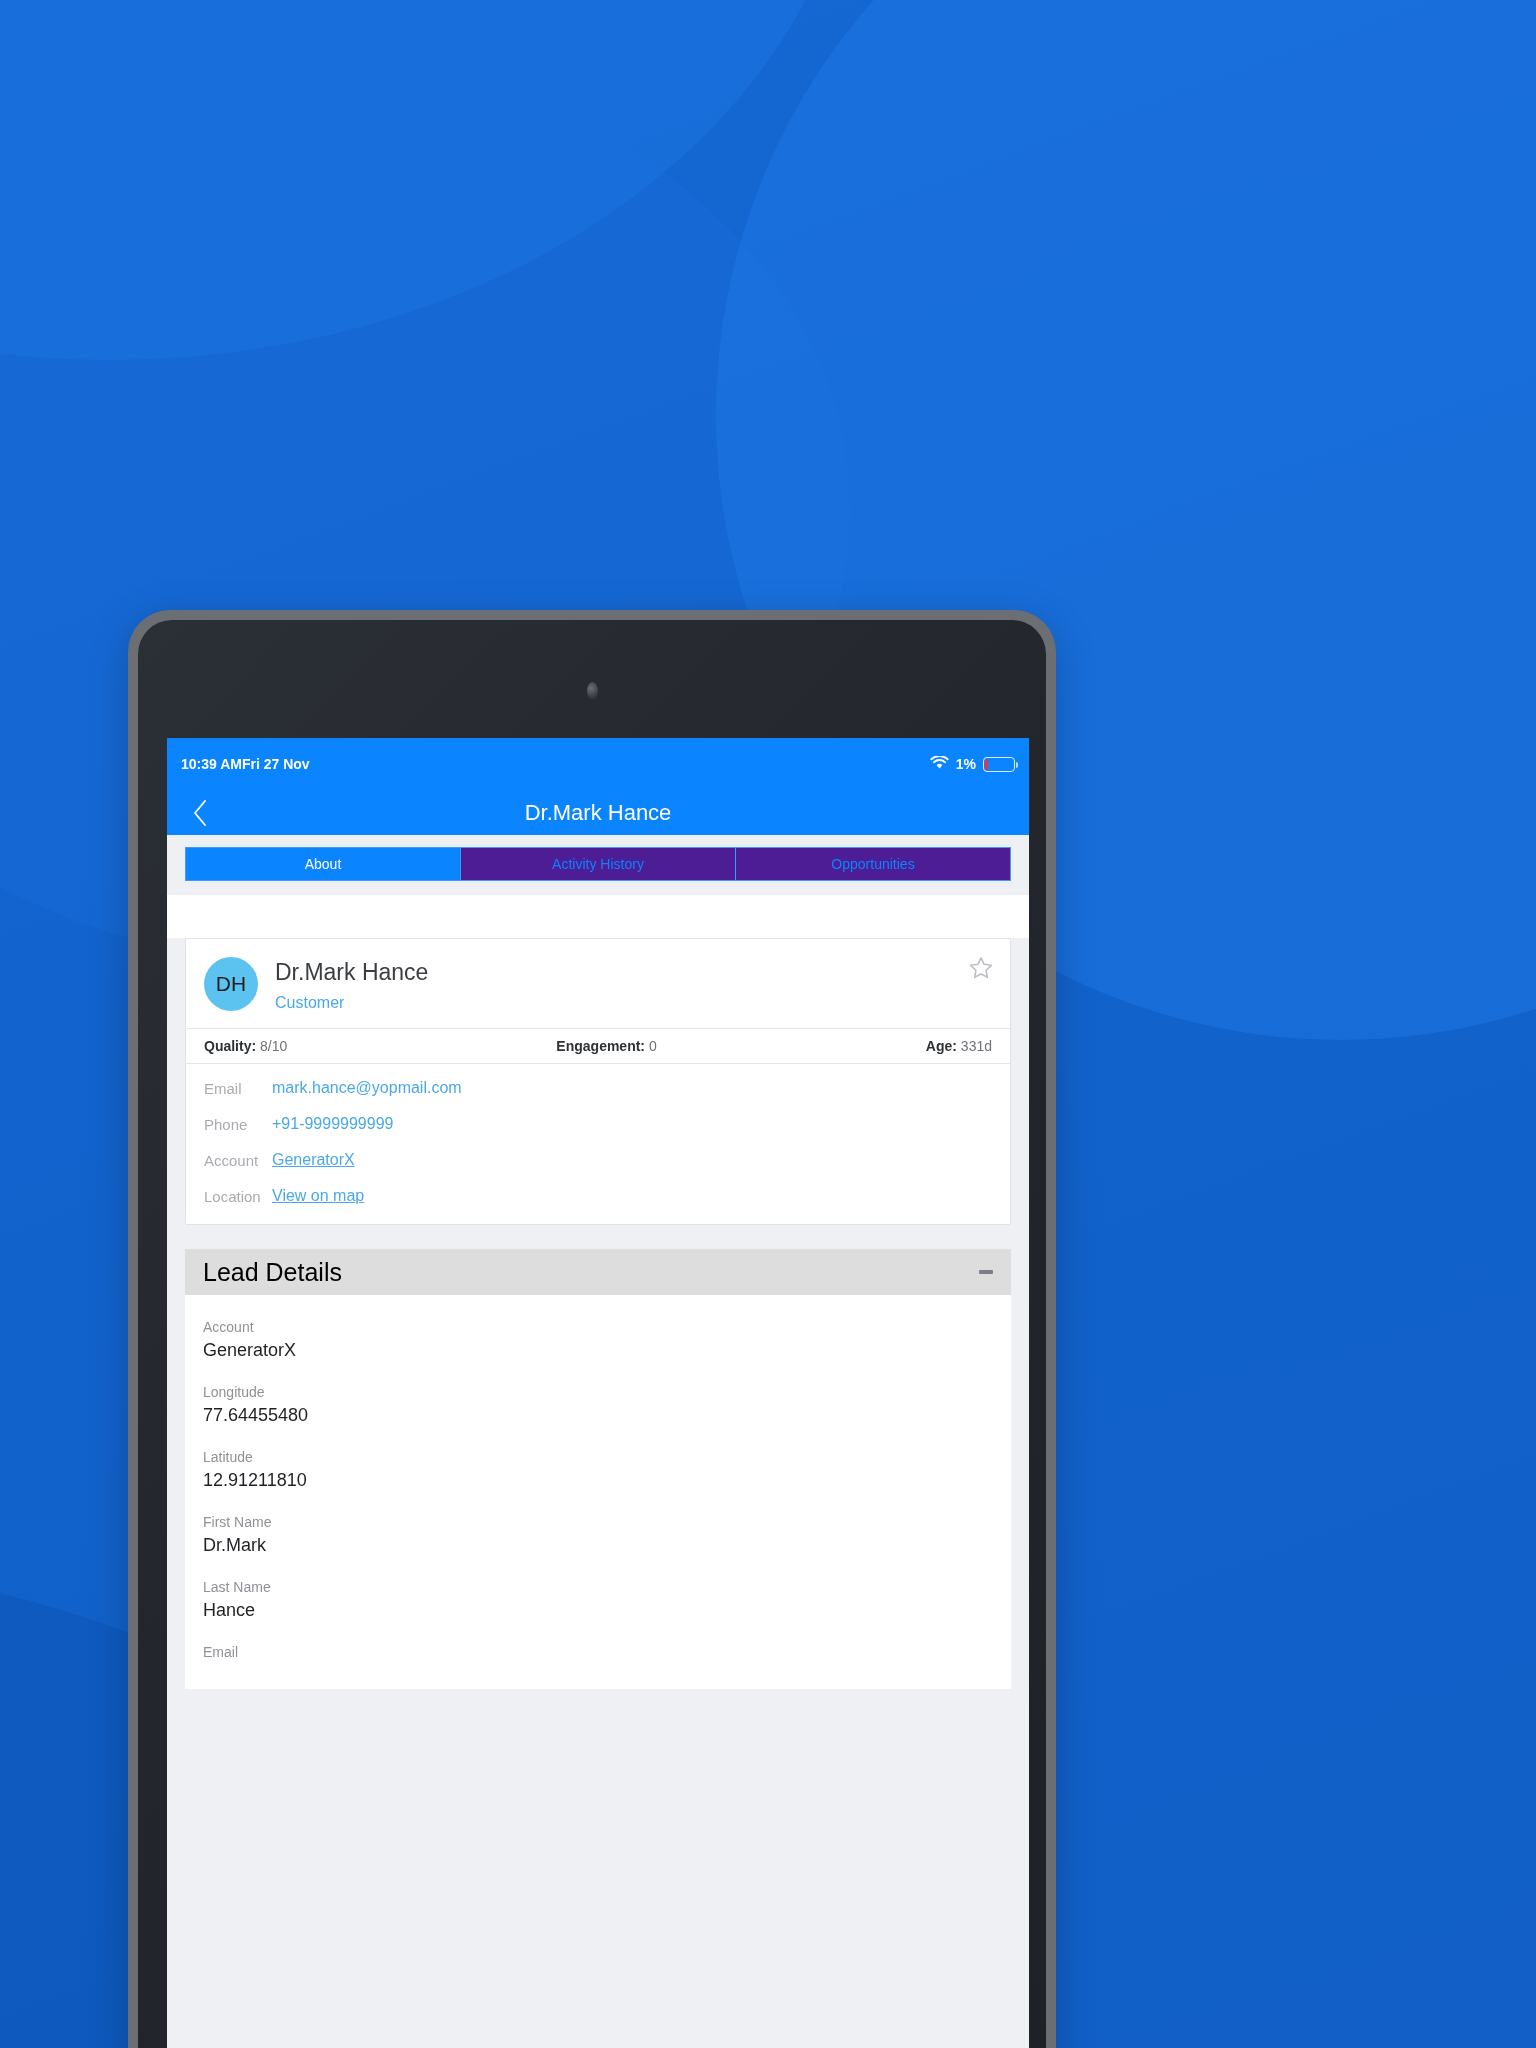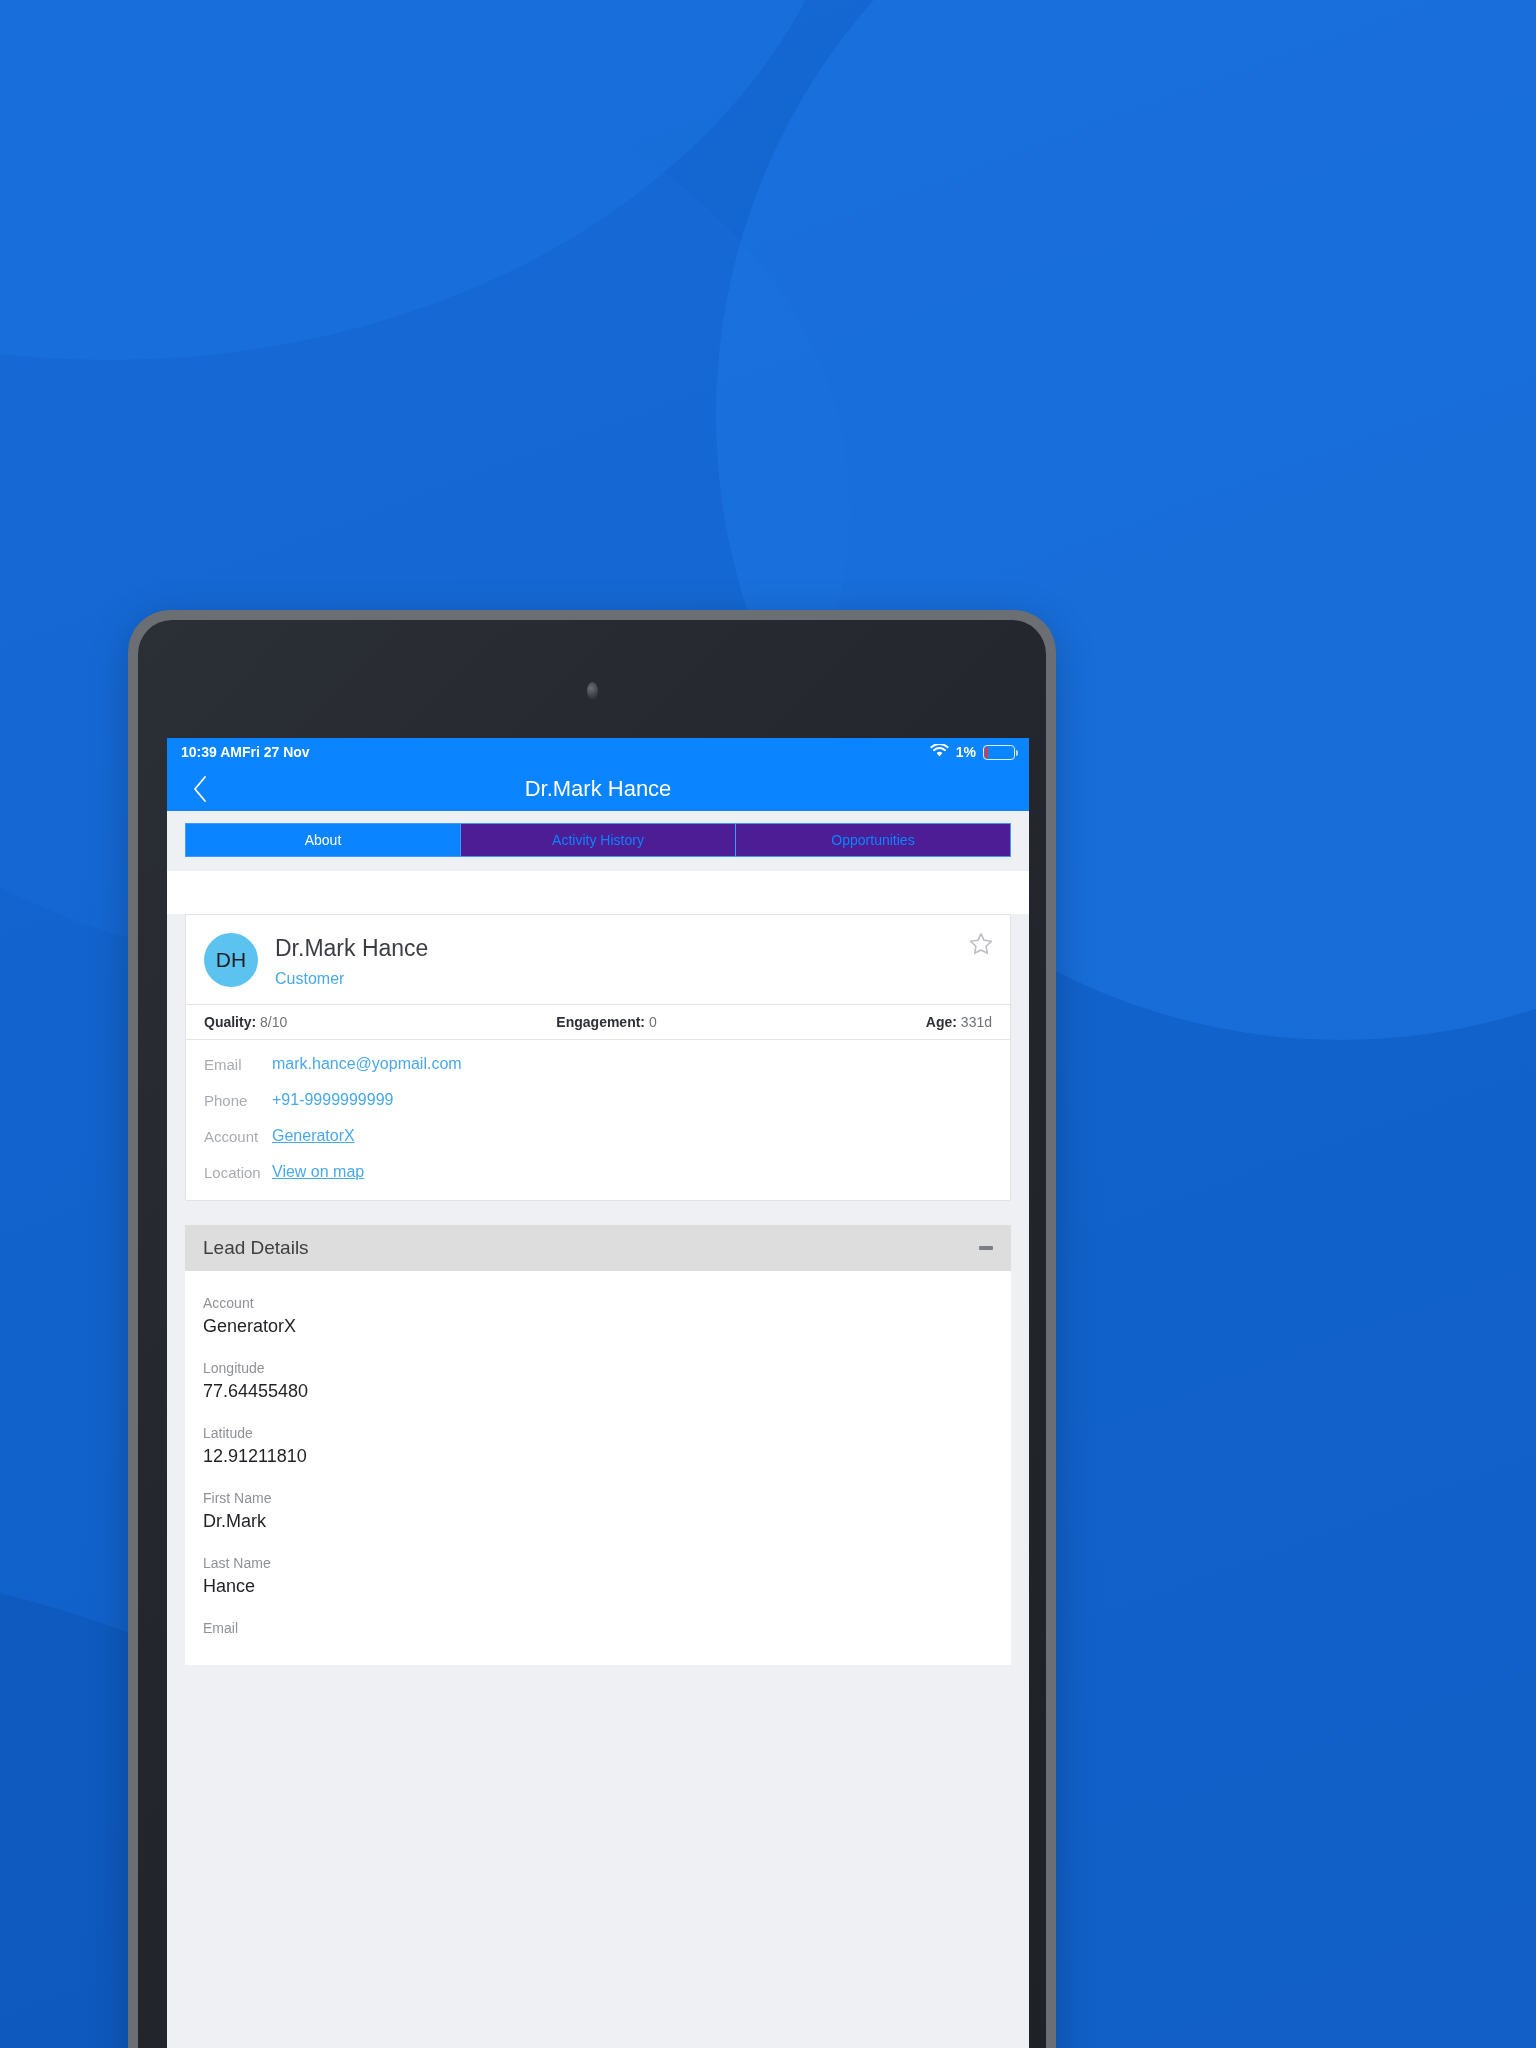--- a/index.html
+++ b/index.html
@@ -108,21 +108,21 @@
     background: #ffffff;
     overflow: hidden;
   }
 
   
   .statusbar {
     height: 28px;
     background: #0a84ff;
     display: flex;
     align-items: center;
-    padding: 0 14px;
+    padding: 12px 14px;
     color: #ffffff;
     font-size: 14px;
   }
   .sb-time { font-weight: 600; }
   .sb-date { font-weight: 600; }
   .sb-right {
     margin-left: auto;
     display: flex;
     align-items: center;
     gap: 7px;
@@ -302,22 +302,22 @@
   }
   .section-head {
     background: #dddddd;
     height: 46px;
     display: flex;
     align-items: center;
     padding: 0 18px;
     cursor: pointer;
   }
   .section-title {
-    font-size: 19px;
-    color: #404040;
+    font-size: 25px;
+    color: #000000;
   }
   .section-toggle {
     margin-left: auto;
     width: 14px;
     height: 4px;
     background: #7b7e82;
     border-radius: 1px;
   }
   .section-body {
     background: #ffffff;

